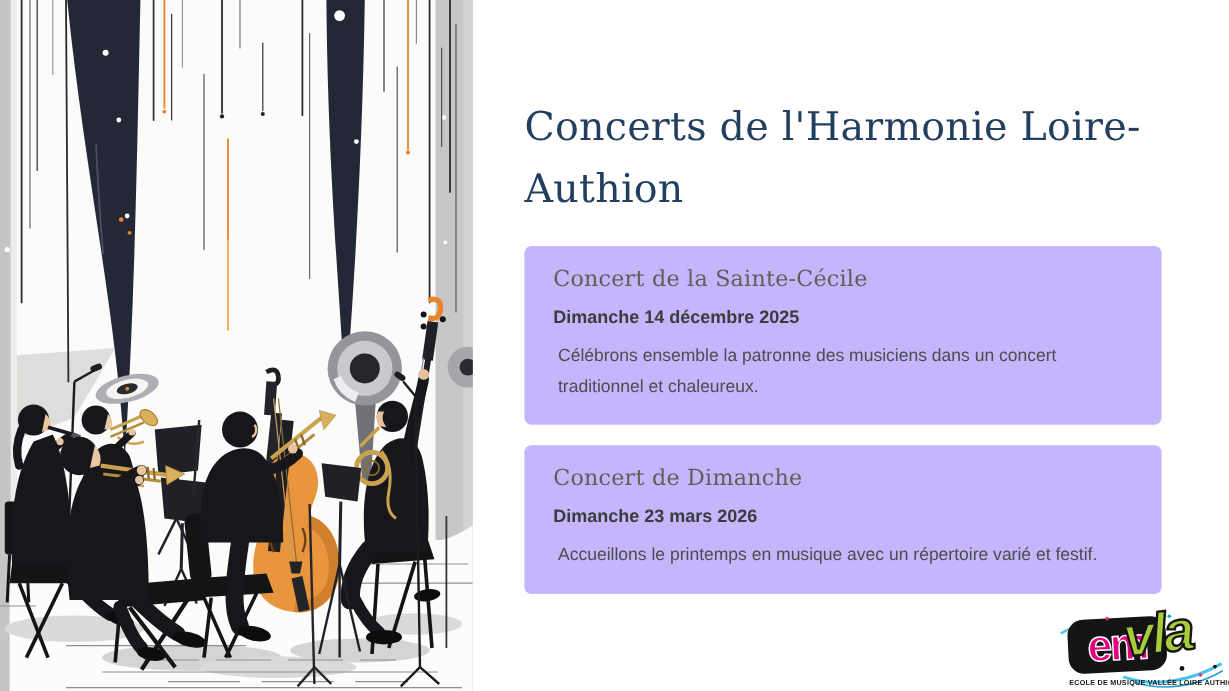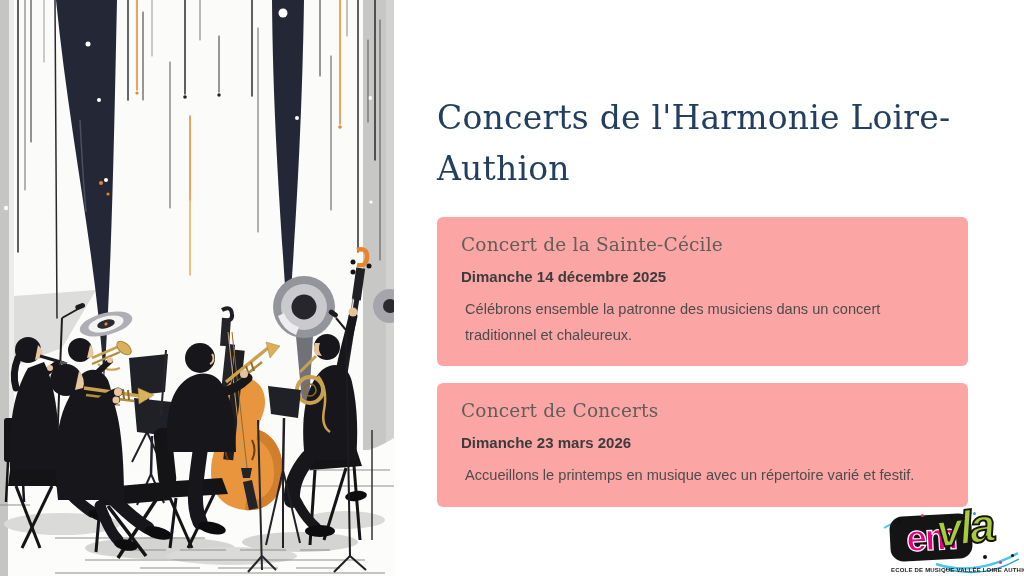--- a/index.html
+++ b/index.html
@@ -5,25 +5,25 @@
   html,body{margin:0;padding:0;}
   body{width:1024px;height:576px;overflow:hidden;background:#ffffff;
        font-family:"Liberation Sans",sans-serif;}
   .slide{position:relative;width:1024px;height:576px;background:#ffffff;}
 
   
   .illustration{position:absolute;left:0;top:0;width:394px;height:576px;overflow:hidden;}
   .illustration svg{display:block;}
 
   
-  .content{position:absolute;left:437px;top:12px;width:531px;height:440px;}
+  .content{position:absolute;left:437px;top:0;width:531px;height:440px;}
   h1.title{margin:0;position:absolute;top:80px;left:0;width:545px;
            font-family:"DejaVu Serif","Liberation Serif",serif;font-weight:500;
            font-size:33px;line-height:1.55;color:#233f5f;letter-spacing:0.2px;}
-  .card{position:absolute;left:0;width:531px;background:#fca5a5;border-radius:6px;
+  .card{position:absolute;left:0;width:531px;background:#c4b5fd;border-radius:6px;
         box-sizing:border-box;padding:17px 23px 16px 24px;}
   .card-1{top:205px;height:149px;}
   .card-2{top:371px;height:124px;}
   .card h2{margin:0 0 13px 0;font-family:"DejaVu Serif","Liberation Serif",serif;
            font-weight:400;font-size:18.5px;color:#615e58;letter-spacing:0.2px;}
   .card .date{margin:0 0 12px 0;font-size:15px;font-weight:bold;color:#3c3c3c;}
   .card .desc{margin:4px;font-size:14.6px;color:#4c4c4c;line-height:1.75;}
 
   
   .logo{position:absolute;right:4px;bottom:2px;width:140px;height:68px;}
@@ -316,21 +316,21 @@
   <main class="content">
     <h1 class="title">Concerts de l'Harmonie Loire-Authion</h1>
 
     <section class="card card-1">
       <h2>Concert de la Sainte-Cécile</h2>
       <p class="date">Dimanche 14 décembre 2025</p>
       <p class="desc">Célébrons ensemble la patronne des musiciens dans un concert traditionnel et chaleureux.</p>
     </section>
 
     <section class="card card-2">
-      <h2>Concert de Concerts</h2>
+      <h2>Concert de Dimanche</h2>
       <p class="date">Dimanche 23 mars 2026</p>
       <p class="desc">Accueillons le printemps en musique avec un répertoire varié et festif.</p>
     </section>
   </main>
 
   <div class="logo">
     <svg class="swirls" width="140" height="68" viewBox="0 0 140 68" xmlns="http://www.w3.org/2000/svg">
       <path d="M4,22 C30,6 55,16 92,7" stroke="#49c3e8" stroke-width="2" fill="none"></path>
       <path d="M10,27 C35,14 60,22 90,12" stroke="#2a9fd0" stroke-width="1.2" fill="none"></path>
       <path d="M56,58 C85,68 115,60 138,47" stroke="#49c3e8" stroke-width="2.5" fill="none"></path>

